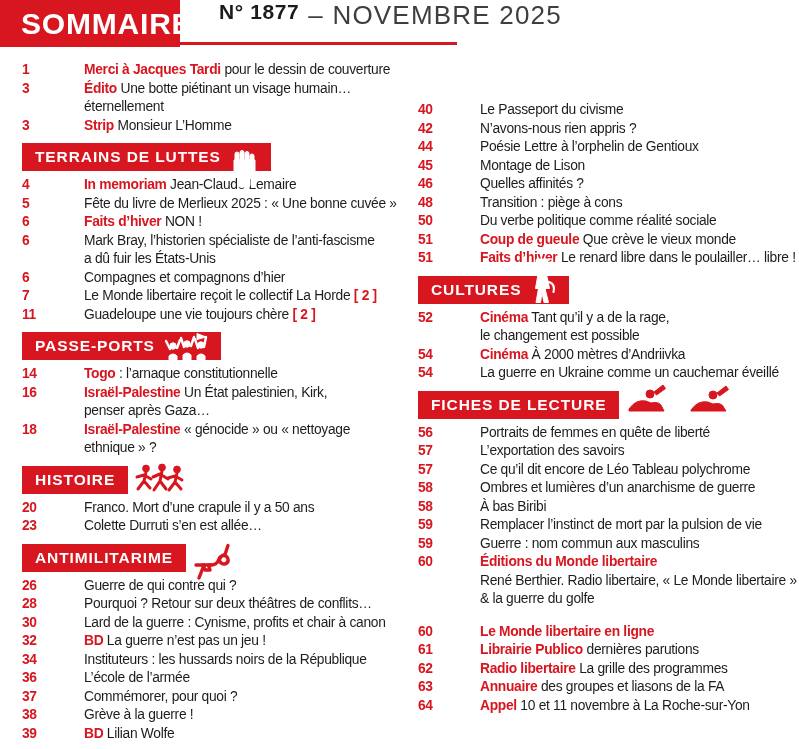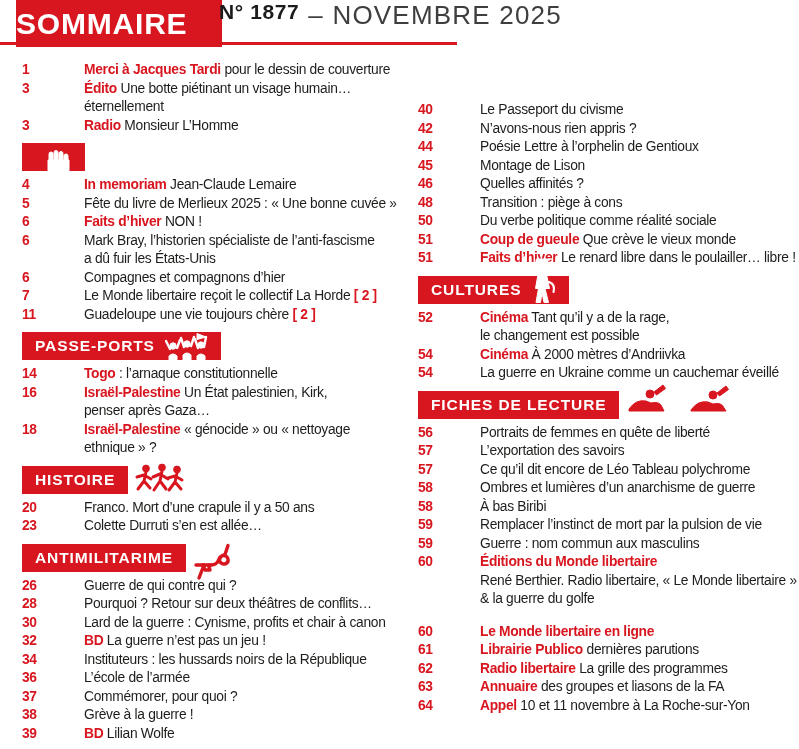--- a/index.html
+++ b/index.html
@@ -3,22 +3,22 @@
 <meta charset="utf-8">
 <style>
   :root{ --red:#d8161f; --ink:#1d1d1b; }
   html,body{margin:0;padding:0;}
   body{
     width:799px;height:749px;background:#fff;position:relative;overflow:hidden;
     font-family:"Liberation Sans",sans-serif;color:var(--ink);
   }
   
   .sommaire-box{
-    position:absolute;left:0;top:0;width:206px;height:47px;background:var(--red);
-    display:flex;align-items:center;box-sizing:border-box;margin-left:16px;
+    position:absolute;left:0;top:0;width:180px;height:47px;background:var(--red);
+    display:flex;align-items:center;padding-left:21px;box-sizing:border-box;
   }
   .sommaire-box .t{font-size:30px;font-weight:700;color:#fff;letter-spacing:.8px;}
   .issue-line{position:absolute;left:219px;top:0;height:46px;display:flex;align-items:flex-start;gap:9px;}
   .issue-no{font-size:21px;font-weight:700;color:#1c1c1c;letter-spacing:.6px;}
   .issue-date{font-size:26px;font-weight:400;color:#3e3e3e;letter-spacing:1.2px;}
   .header-rule{position:absolute;left:0;top:42px;width:457px;height:3px;background:var(--red);}
   
   .col{position:absolute;top:61px;}
   #col-left{left:22px;width:378px;}
   #col-right{left:418px;width:381px;margin-top:40px;}
@@ -63,24 +63,25 @@
       <span class="num">1</span>
       <div class="txt"><span class="rseg">Merci à Jacques Tardi</span><span> pour le dessin de couverture</span></div>
     </div>
     <div class="row">
       <span class="num">3</span>
       <div class="txt"><span class="rseg">Édito</span><span> Une botte piétinant un visage humain…
 éternellement</span></div>
     </div>
     <div class="row">
       <span class="num">3</span>
-      <div class="txt"><span class="rseg">Radio</span><span> Monsieur L’Homme</span></div>
-    </div>
-    <div class="sh">
-      <div class="shbox">
+      <div class="txt"><span class="rseg">Strip</span><span> Monsieur L’Homme</span></div>
+    </div>
+    <div class="sh">
+      <div class="shbox">
+        <span class="shlabel">TERRAINS DE LUTTES</span>
         <svg width="28" height="40" viewBox="0 0 28 40" class="white-ic ic-fist-icon">
           <rect x="5" y="3" width="4" height="11" rx="2"></rect>
           <rect x="10" y="1.5" width="4" height="12" rx="2"></rect>
           <rect x="15" y="2.5" width="4" height="11" rx="2"></rect>
           <rect x="20" y="5" width="4" height="9" rx="2"></rect>
           <path d="M4 11 h21 v10 c0 4-3 6.5-6.5 6.5 h-8 C6.5 27.5 4 25 4 21z"></path>
           <rect x="8" y="26" width="12" height="12" rx="2"></rect>
         </svg>
       </div>
     </div>

